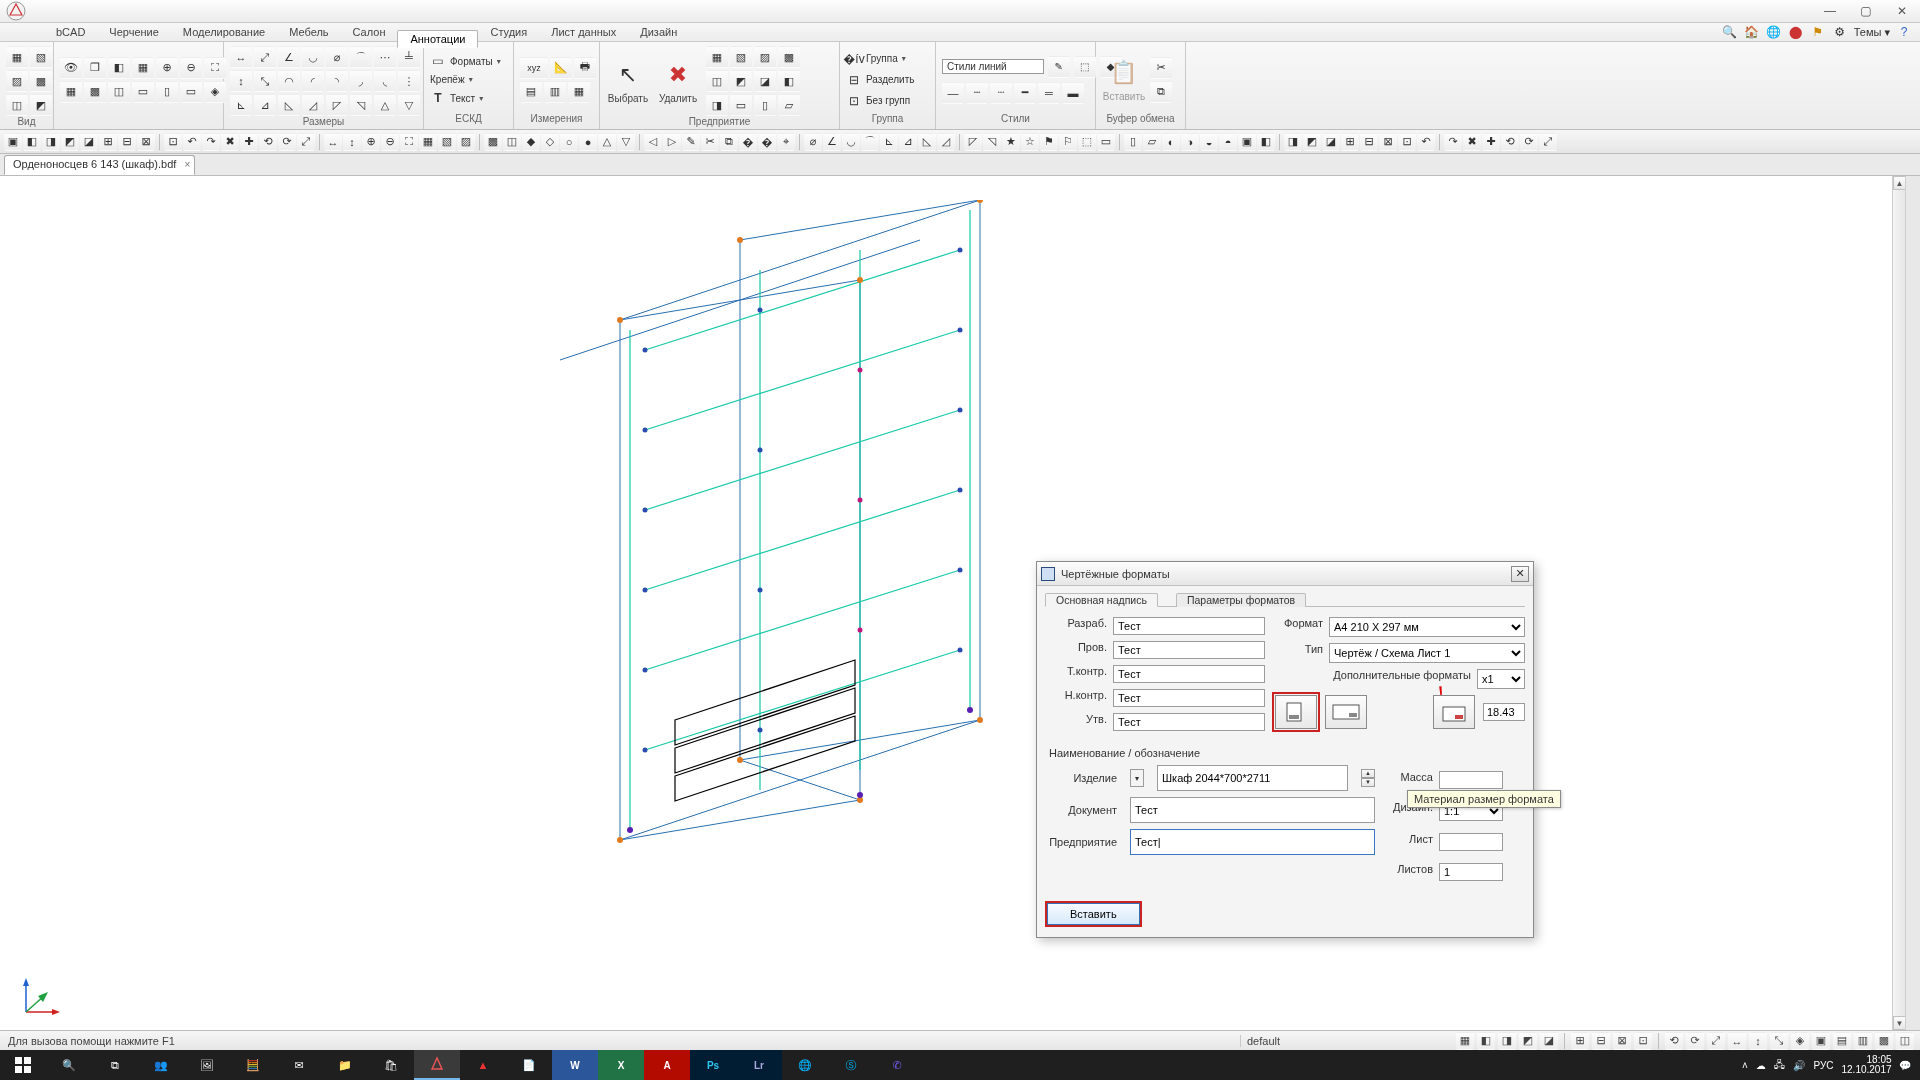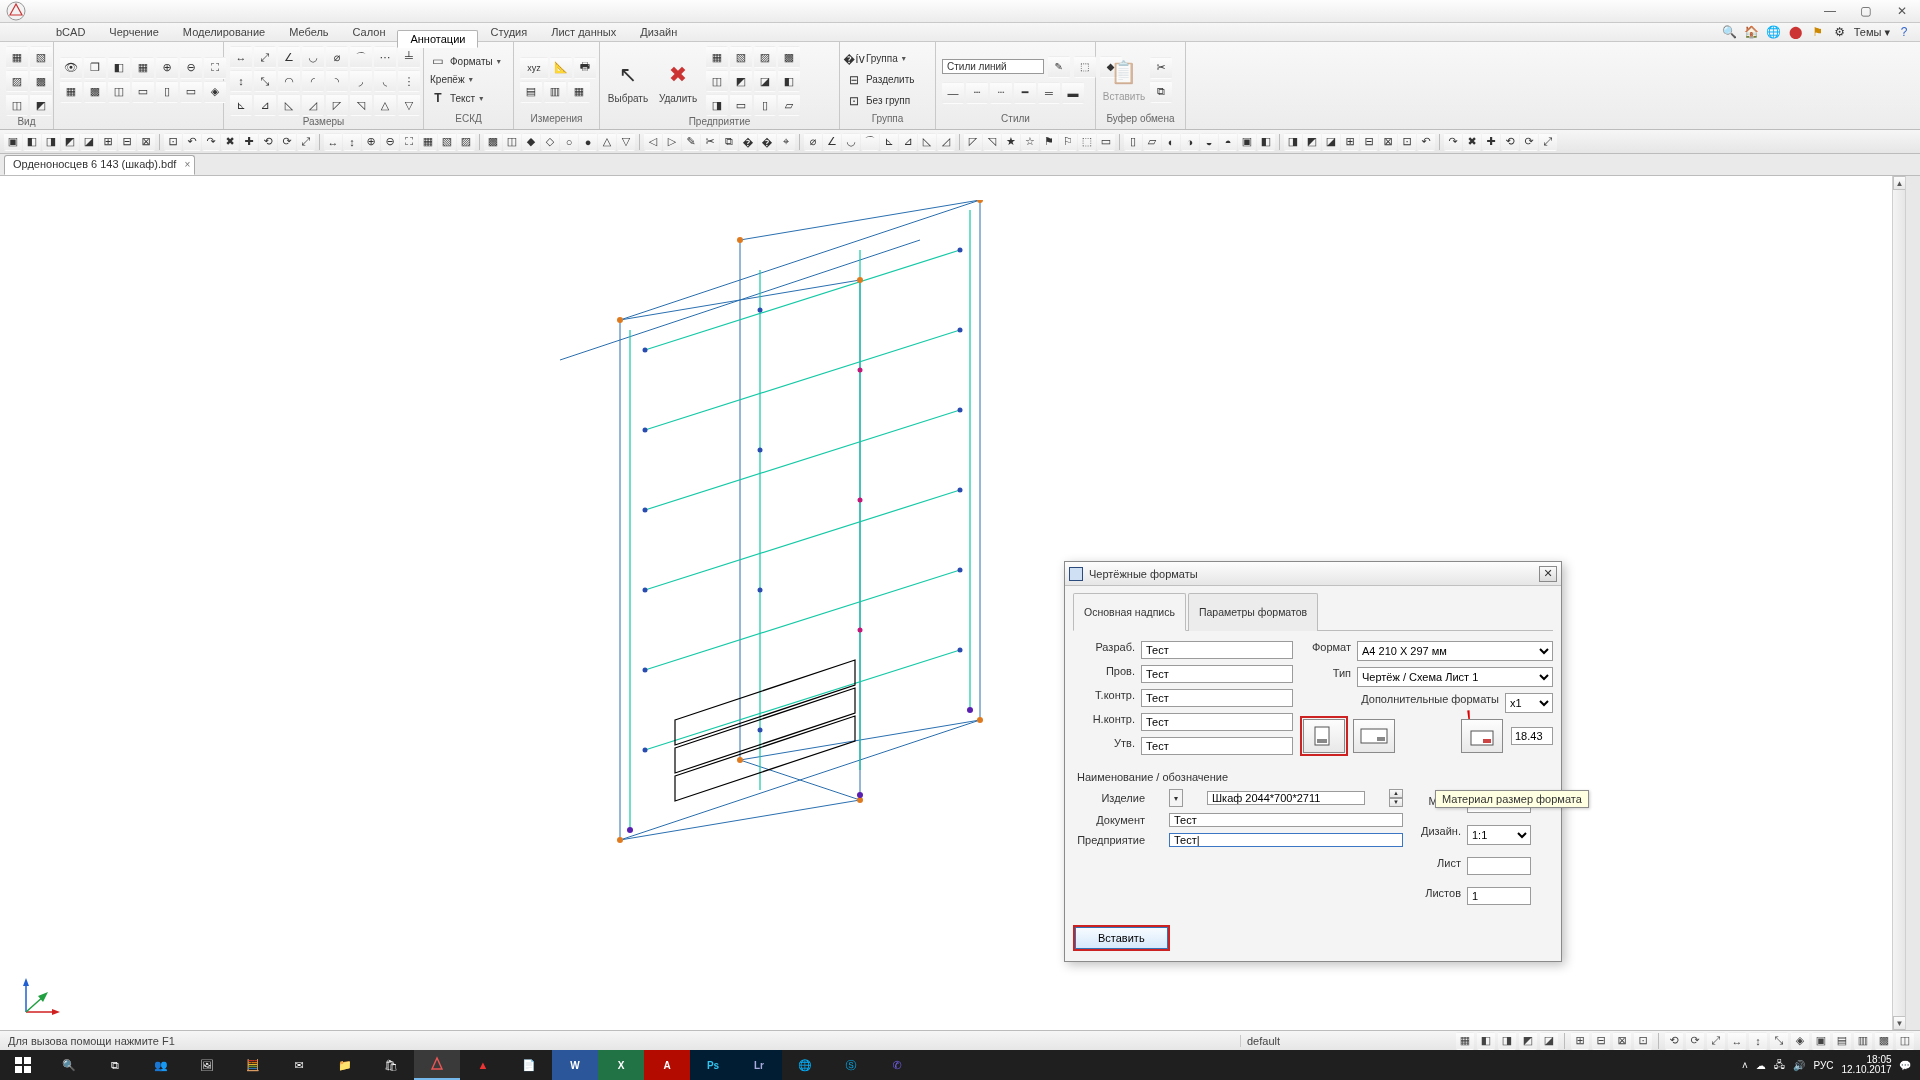--- a/index.html
+++ b/index.html
@@ -46,44 +46,44 @@
   .status-mid { flex:0 0 200px; border-left:1px solid #c8c8c8; padding-left:6px; }
   .status-right { flex:1; display:flex; justify-content:flex-end; align-items:center; gap:3px; padding-right:6px; }
   .status-right .rib-btn { width:18px; height:18px; }
   
   .taskbar { height:30px; background:#1f1f1f; display:flex; align-items:center; }
   .task-btn { width:46px; height:30px; display:flex; align-items:center; justify-content:center; color:#fff; }
   .task-btn.active { background:#3a3a3a; border-bottom:2px solid #76b9ed; }
   .tray { margin-left:auto; display:flex; align-items:center; gap:8px; color:#fff; padding-right:8px; font-size:10px; }
   .tray .clock { text-align:right; line-height:10px; }
   
-  .dialog { position:absolute; left:1064px; top:385px; width:498px; background:#f4f4f4; border:1px solid #8a8a8a; box-shadow:3px 3px 10px rgba(0,0,0,.25); font-size:11px; }
+  .dialog { position:absolute; left:1036px; top:385px; width:498px; background:#f4f4f4; border:1px solid #8a8a8a; box-shadow:3px 3px 10px rgba(0,0,0,.25); font-size:11px; }
   .dlg-title { height:24px; background:linear-gradient(#fdfdfd,#e6e6e6); border-bottom:1px solid #c0c0c0; display:flex; align-items:center; gap:6px; padding:0 4px; }
   .dlg-title .dlg-icon { width:14px; height:14px; border:1px solid #2a4b7c; background:#cfe0f4; }
   .dlg-title .x { margin-left:auto; width:18px; height:16px; border:1px solid #8a8a8a; display:flex; align-items:center; justify-content:center; background:linear-gradient(#fafafa,#dcdcdc); font-size:11px; }
   .dlg-body { padding:6px 8px 10px 8px; }
   .tabstrip { display:flex; border-bottom:1px solid #bcbcbc; margin-bottom:10px; }
-  .tabstrip .t { padding:12px 10px; border:1px solid #bcbcbc; border-bottom:none; margin-right:2px; background:#ececec; border-radius:2px 2px 0 0; font-size:10.5px; position:relative; top:1px; }
+  .tabstrip .t { padding:0 10px; border:1px solid #bcbcbc; border-bottom:none; margin-right:18px; background:#ececec; border-radius:2px 2px 0 0; font-size:10.5px; position:relative; top:1px; }
   .tabstrip .t.active { background:#f4f4f4; border-bottom:1px solid #f4f4f4; }
   .dlg-columns { display:flex; gap:10px; }
   .col-left { flex:0 0 210px; }
   .col-right { flex:1; }
   .frow { display:flex; align-items:flex-start; margin-bottom:6px; gap:6px; }
   .frow label { width:62px; text-align:right; font-size:11px; color:#333; }
   .frow input[type=text] { flex:1; height:18px; border:1px solid #9b9b9b; padding:0 4px; font-size:11px; background:#fff; }
   .frow select { flex:1; height:20px; border:1px solid #9b9b9b; font-size:11px; background:#fff; }
   .fmt-buttons { display:flex; gap:8px; margin-top:6px; align-items:center; }
   .fmt-btn { width:42px; height:34px; border:1px solid #8a8a8a; background:linear-gradient(#fdfdfd,#e8e8e8); display:flex; align-items:center; justify-content:center; position:relative; }
   .fmt-btn.sel { outline:2px solid #c22; outline-offset:1px; }
   .fmt-btn svg { display:block; }
   .red-arrow { position:absolute; color:#d00; font-size:20px; transform:rotate(40deg); }
   .sect-title { font-size:11px; color:#333; margin:10px 0 6px 4px; }
-  .wide-row { display:flex; align-items:center; gap:24px; margin-bottom:6px; }
+  .wide-row { display:flex; align-items:center; gap:13px; margin-bottom:6px; }
   .wide-row label { width:72px; text-align:right; }
-  .wide-row input[type=text], .wide-row .textselect { height:14px; border:1px solid #9b9b9b; padding:0 4px; font-size:11px; background:#fff; }
+  .wide-row input[type=text], .wide-row .textselect { height:26px; border:1px solid #9b9b9b; padding:0 4px; font-size:11px; background:#fff; }
   .spinner { width:14px; display:flex; flex-direction:column; }
   .spinner div { height:9px; border:1px solid #9b9b9b; background:linear-gradient(#fafafa,#e6e6e6); font-size:6px; line-height:7px; text-align:center; }
   .right-col2 { display:flex; flex-direction:column; gap:6px; margin-top:6px; }
   .right-col2 .frow label { width:48px; }
   .right-col2 .frow input, .right-col2 .frow select { width:64px; flex:0 0 64px; }
   .dlg-footer { margin-top:14px; }
   .btn-primary { border:2px solid #c22; padding:0; display:inline-block; }
   .btn-primary button { border:1px solid #3272b6; background:linear-gradient(#f7fbff,#d6e9fb); padding:4px 22px; font-size:11px; }
   .tooltip { position:absolute; background:#ffffe1; border:1px solid #8a8a8a; padding:2px 6px; font-size:11px; white-space:nowrap; box-shadow:1px 1px 3px rgba(0,0,0,.2); }
   

